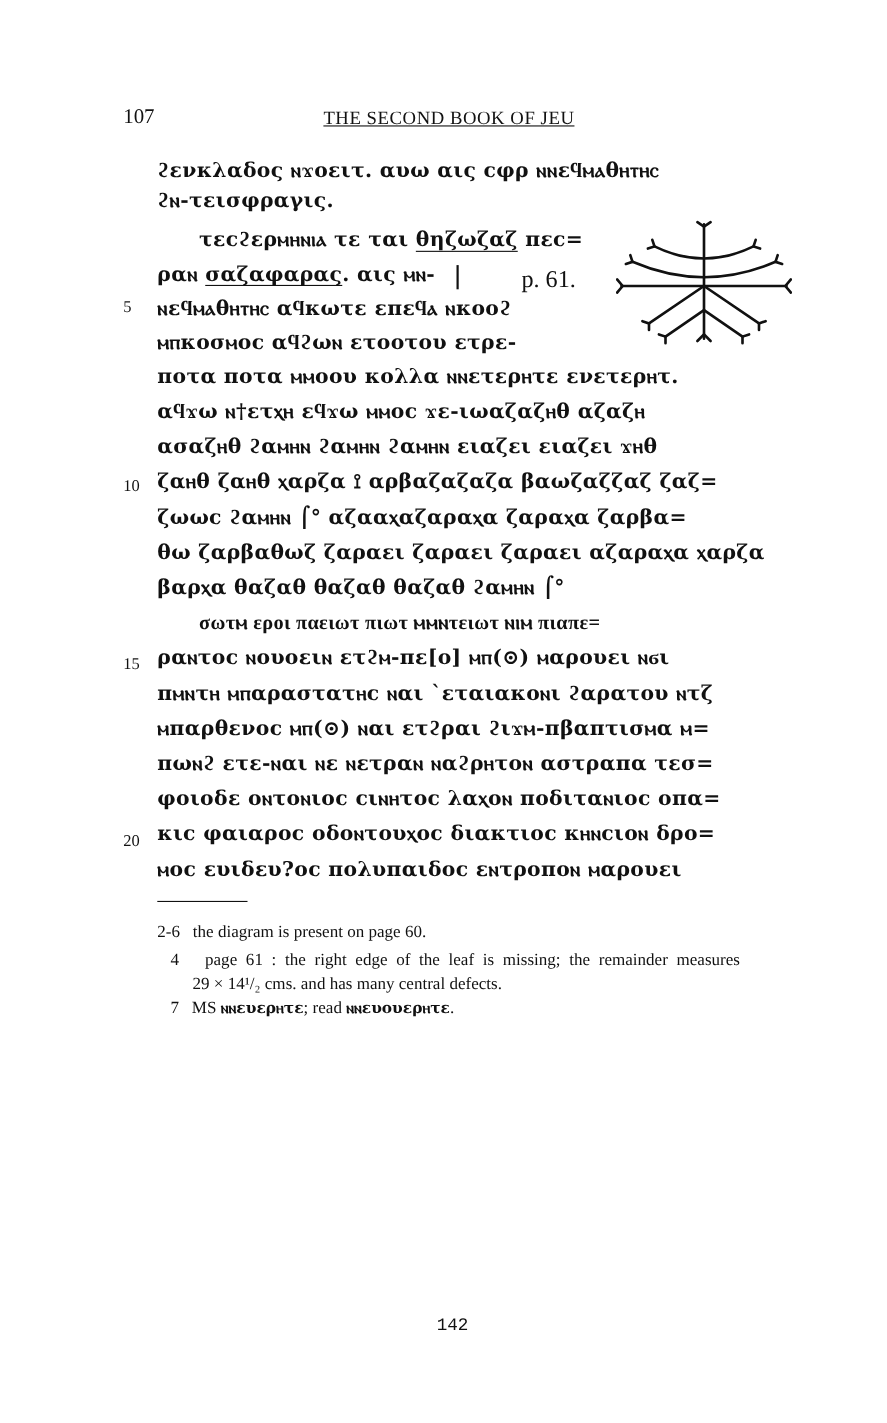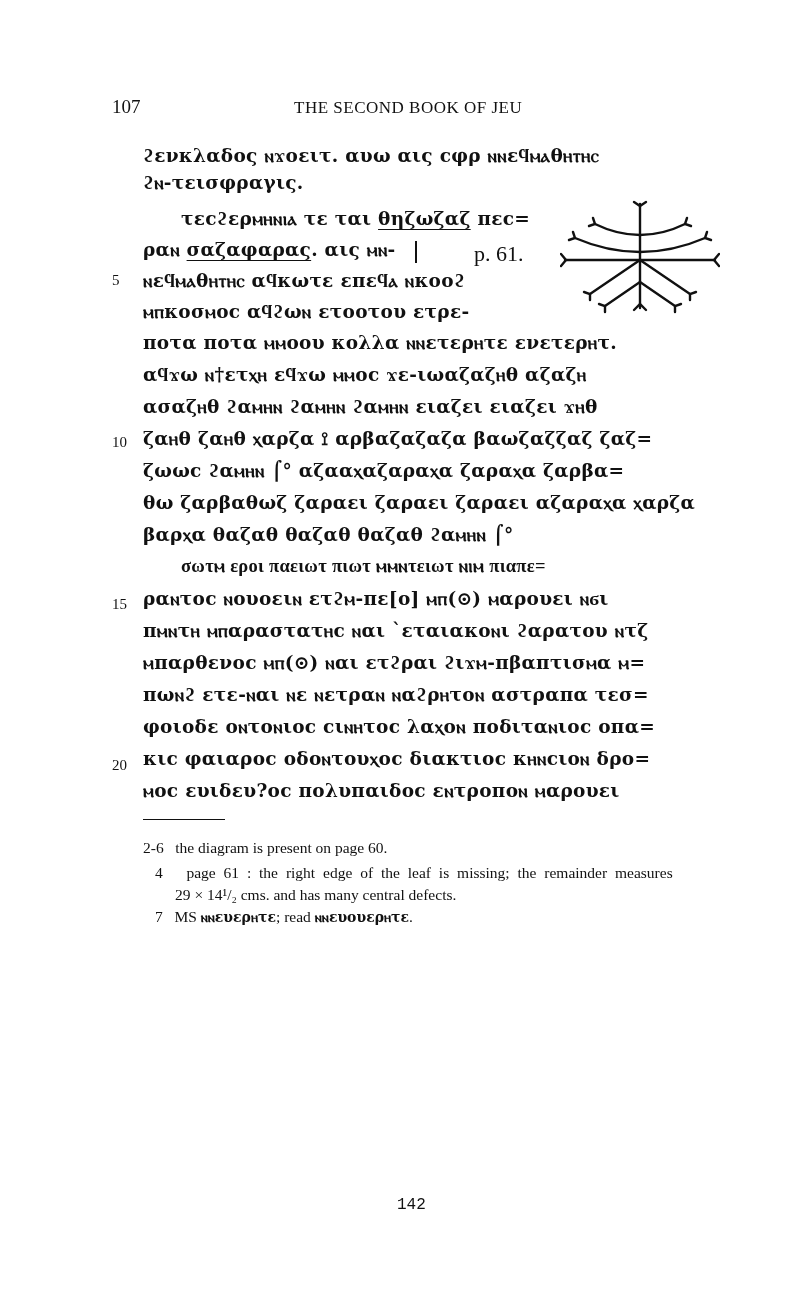--- a/index.html
+++ b/index.html
@@ -1,20 +1,20 @@
 <!DOCTYPE html>
 <html><head>
 <meta charset="utf-8">
 <style>
   html, body { margin: 0; padding: 0; background: #ffffff; }
   body { width: 806px; height: 1294px; position: relative; overflow: hidden; color: #111; }
   .page { position: absolute; left: 0; top: 16px; width: 806px; height: 1294px; }
   .header { position: absolute; top: 80px; left: 112px; width: 602px; height: 26px; font-family: "Liberation Serif", serif; }
   .header .num { position: absolute; left: 0; top: 0; font-size: 19px; }
-  .header .title { position: absolute; left: 182px; top: 2px; font-size: 17px; letter-spacing: 0.5px; }
+  .header .title { position: absolute; left: 182px; top: 2px; font-size: 17px; letter-spacing: 0.5px; text-decoration: underline; }
   .line { position: absolute; left: 143px; font-family: "DejaVu Serif", serif; font-weight: bold; font-size: 18.5px; white-space: nowrap; letter-spacing: 0.3px; }
   .line .u { text-decoration: underline; text-underline-offset: 4px; }
   .ln { position: absolute; left: 112px; font-family: "Liberation Serif", serif; font-size: 15px; }
   .pmark { position: absolute; left: 474px; top: 225px; font-family: "Liberation Serif", serif; font-size: 22px; }
   .bar { position: absolute; left: 415px; top: 225px; width: 2px; height: 22px; background: #111; }
   .diagram { position: absolute; left: 560px; top: 180px; width: 160px; height: 120px; }
   .rule { position: absolute; left: 143px; top: 803px; width: 82px; height: 1px; background: #111; }
   .fn { position: absolute; font-family: "Liberation Serif", serif; font-size: 15.5px; white-space: nowrap; }
   .fn .c { font-family: "DejaVu Serif", serif; font-weight: bold; font-size: 14px; }
   .folio { position: absolute; left: 397px; top: 1180px; font-family: Liberation Mono, monospace; font-size: 16px; }

